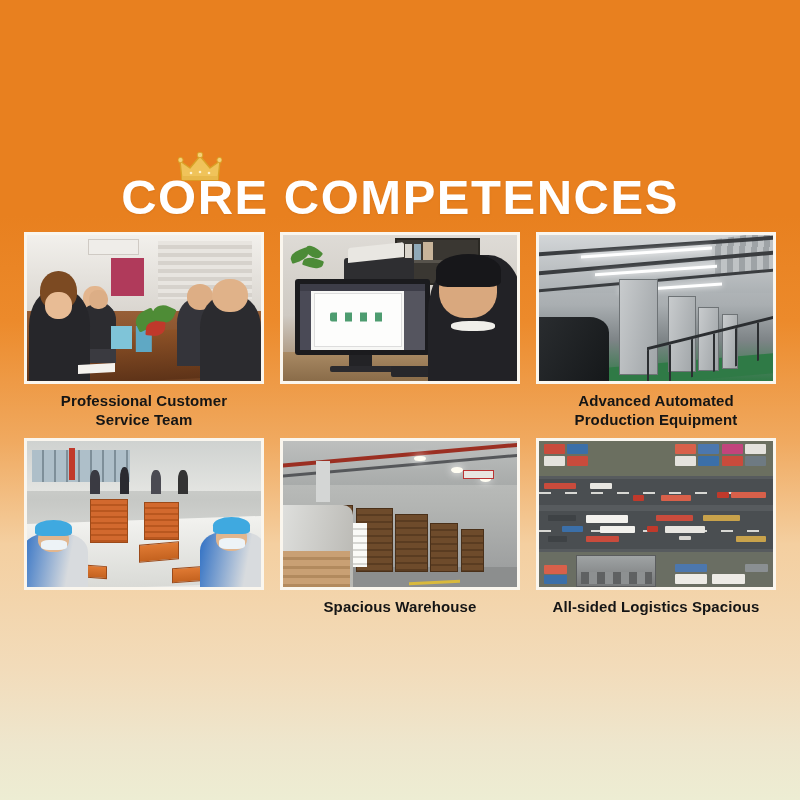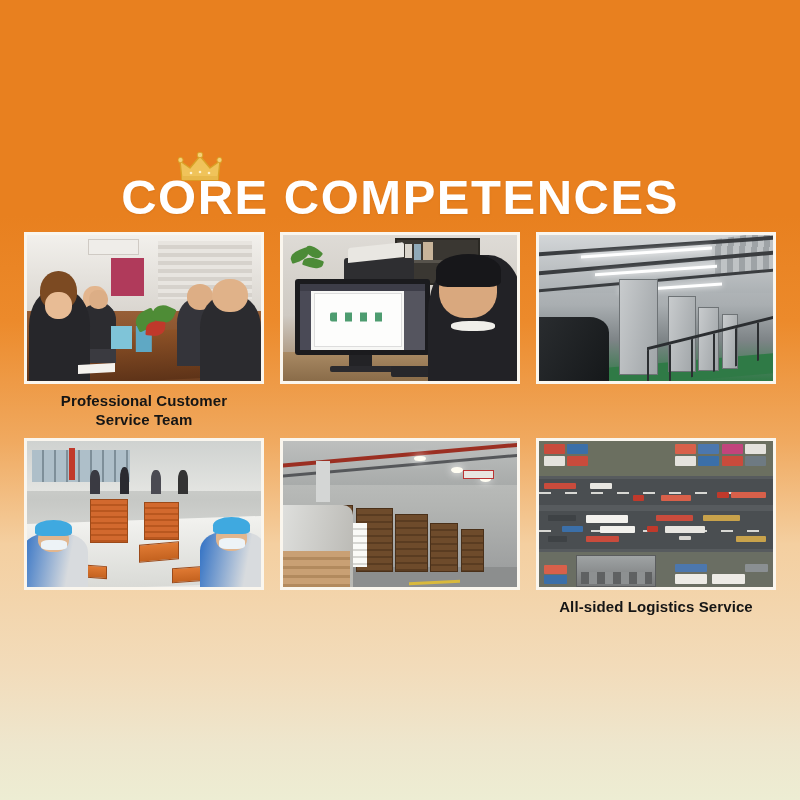--- a/index.html
+++ b/index.html
@@ -347,20 +347,22 @@
             <div class="light l3"></div>
           <div class="floor"></div>
           <div class="mach m4"></div>
             <div class="mach m3"></div>
           <div class="mach m2"></div>
             <div class="mach m1"></div>
           <div class="rail"></div>
           <div class="dark"></div>
         </div>
       </div>
+      <div class="caption">Advanced Automated
+Production Equipment</div>
     </div>
 
     <div class="cell">
       <div class="photo-frame">
         <div class="photo p-qc">
           <div class="bgwall"></div>
             <div class="win"></div>
             <div class="redpost"></div>
           <div class="bgpeople">
               <i></i>
@@ -406,20 +408,21 @@
             <div class="ybar"></div>
           <div class="pal e"></div>
             <div class="pal d"></div>
             <div class="pal c"></div>
           <div class="pal b"></div>
             <div class="pal a"></div>
           <div class="labels"></div>
           <div class="wrap"></div>
         </div>
       </div>
+      <div class="caption">Spacious Warehouse</div>
     </div>
 
     <div class="cell">
       <div class="photo-frame">
         <div class="photo p-log">
           <div class="ctr"></div>
           <div class="bot"></div>
           <div class="road r1">
               <div class="dash"></div>
             </div>
@@ -461,17 +464,17 @@
           <div class="truck" style="top:65%;left:84%;width:13%;height:4%;background:#C8A24B;"></div>
 
           <div class="cont" style="bottom:2%;left:2%;width:10%;height:6%;background:#3B6FA8;"></div>
           <div class="cont" style="bottom:9%;left:2%;width:10%;height:6%;background:#D8604A;"></div>
           <div class="cont" style="bottom:2%;left:58%;width:14%;height:7%;background:#EDEBE6;"></div>
           <div class="cont" style="bottom:2%;left:74%;width:14%;height:7%;background:#EDEBE6;"></div>
           <div class="cont" style="bottom:10%;left:58%;width:14%;height:6%;background:#4C77AE;"></div>
           <div class="cont" style="bottom:10%;left:88%;width:10%;height:6%;background:#8A8F92;"></div>
         </div>
       </div>
-      <div class="caption">All-sided Logistics Service</div>
+      <div class="caption">All-sided Logistics Spacious</div>
     </div>
 
   </div>
 </div>
 
 </body></html>

